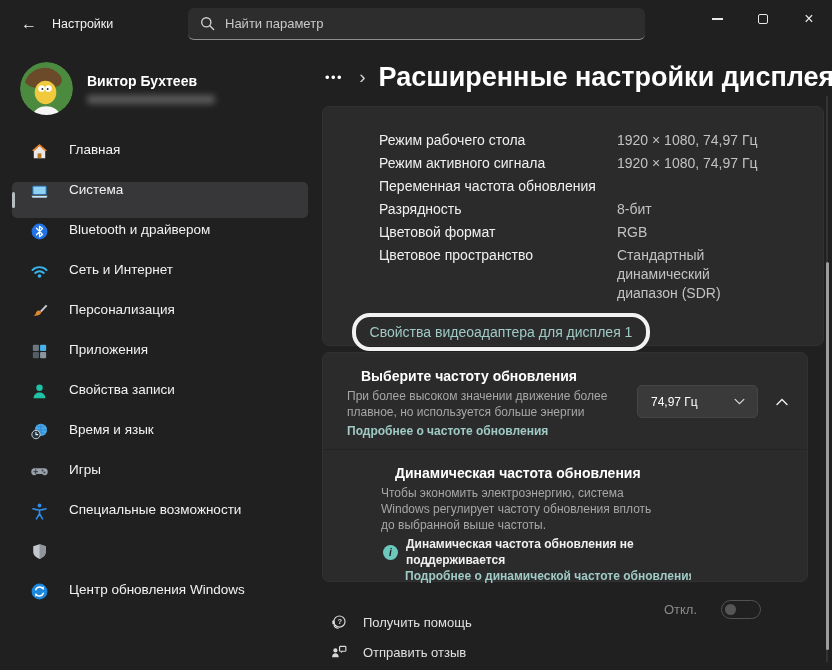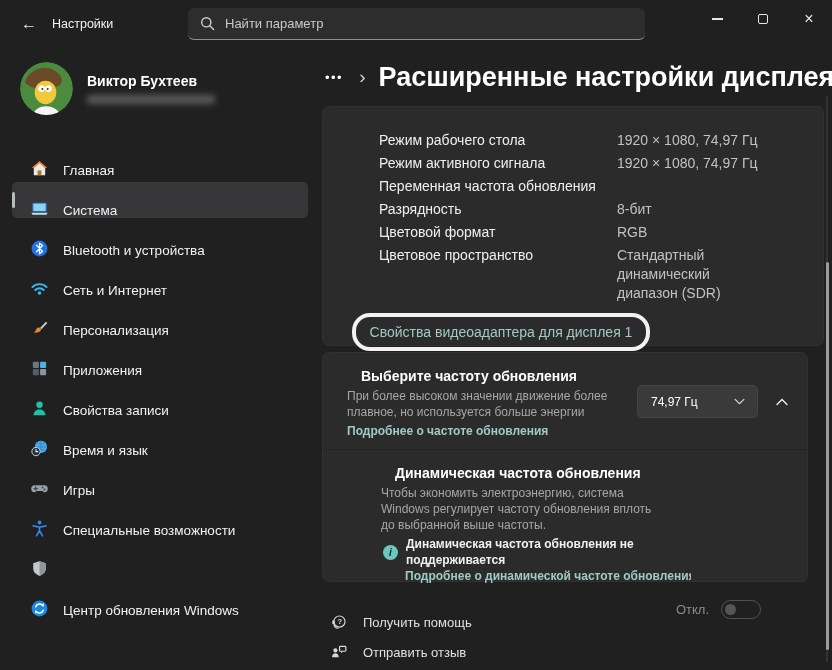--- a/index.html
+++ b/index.html
@@ -34,21 +34,21 @@
   .profile { position:absolute; left:20px; top:61px; width:285px; height:54px;
     display:flex; align-items:center; gap:14px; cursor:pointer; }
   .avatar { width:53px; height:53px; border-radius:50%; overflow:hidden; flex:0 0 auto; }
   .profile-name { font-size:14px; font-weight:700; color:#ffffff; }
   .profile-email { margin-top:6px; width:128px; height:9px; border-radius:3px;
     background:#8a8a8a; filter:blur(3px); opacity:.55; }
 
   
   .nav { position:absolute; left:0; top:142px; width:320px; }
   .nav-item { position:relative; height:36px; margin:0 12px 4px 12px; border-radius:5px;
-    display:flex; align-items:flex-end; gap:14px; padding-left:18px;
+    display:flex; align-items:flex-start; gap:20px; padding-left:18px;
     font-size:13.5px; color:#f2f2f2; cursor:pointer; }
   .nav-item.selected { background:#37373a; }
   .nav-item.selected::before { content:""; position:absolute; left:0; top:10px; bottom:10px;
     width:3px; border-radius:2px; background:var(--indicator,#b5bdbf); }
   .nav-icon { width:19px; height:19px; flex:0 0 19px; }
 
   
   .breadcrumb { position:absolute; left:322px; top:56px; width:510px; height:42px;
     display:flex; align-items:center; gap:13px; overflow:hidden; }
   .ellipsis-btn { color:#ffffff; font-size:13px; letter-spacing:1.5px; padding:4px 3px;
@@ -89,21 +89,21 @@
   .exp-body { position:relative; padding:15px 0 0 58px; }
   .note-row { margin-top:3px; display:flex; align-items:center; gap:8px; margin-left:2px; }
   .note-icon { width:15px; height:15px; border-radius:50%; background:#6cc8bd;
     color:#1c1c1c; font-size:10px; font-weight:700; display:flex; align-items:center;
     justify-content:center; flex:0 0 auto; font-style:italic; }
   .note-text { width:240px; font-size:12px; line-height:16px; font-weight:700; color:#f0f0f0; }
   .dyn-link { margin-left:24px; margin-top:1px; font-size:12px; font-weight:700;
     color:var(--link,#9fcac5); white-space:nowrap; overflow:hidden; max-width:286px;
     cursor:pointer; }
   .toggle-row { position:absolute; right:46px; top:150px; display:flex; align-items:center;
-    gap:12px; }
+    gap:24px; }
   .toggle-state { font-size:13px; color:#8b8b8b; }
   .toggle { width:40px; height:19px; border:1px solid #525252; border-radius:10px;
     position:relative; cursor:pointer; }
   .toggle-knob { position:absolute; left:3px; top:3px; width:11px; height:11px;
     border-radius:50%; background:#565656; }
 
   
   .footer { position:absolute; left:330px; top:613px; display:flex; flex-direction:column;
     gap:12px; }
   .footer-row { display:flex; align-items:center; gap:15px; cursor:pointer; }
@@ -180,21 +180,21 @@
       <path d="M1.5 14.5 h17 l-1.2 2 H2.7 Z" fill="#bfe3f5"></path>
     </svg>
     <span>Система</span>
   </div>
 
   <div class="nav-item">
     <svg class="nav-icon" viewBox="0 0 20 20">
       <circle cx="10" cy="10" r="8.3" fill="#2173e6"></circle>
       <path d="M6.8 6.6 L13.2 13.2 L10 15.6 V4.4 L13.2 6.8 L6.8 13.4" stroke="#ffffff" stroke-width="1.3" fill="none" stroke-linejoin="round" stroke-linecap="round"></path>
     </svg>
-    <span>Bluetooth и устройства</span>
+    <span>Bluetooth и драйвером</span>
   </div>
 
   <div class="nav-item">
     <svg class="nav-icon" viewBox="0 0 20 20">
       <path d="M2.5 8.5 C6.5 4.3 13.5 4.3 17.5 8.5" stroke="#38b6f0" stroke-width="2" fill="none" stroke-linecap="round"></path>
       <path d="M5.5 11.6 C8 9.1 12 9.1 14.5 11.6" stroke="#38b6f0" stroke-width="2" fill="none" stroke-linecap="round"></path>
       <circle cx="10" cy="14.8" r="1.9" fill="#38b6f0"></circle>
     </svg>
     <span>Сеть и Интернет</span>
   </div>

